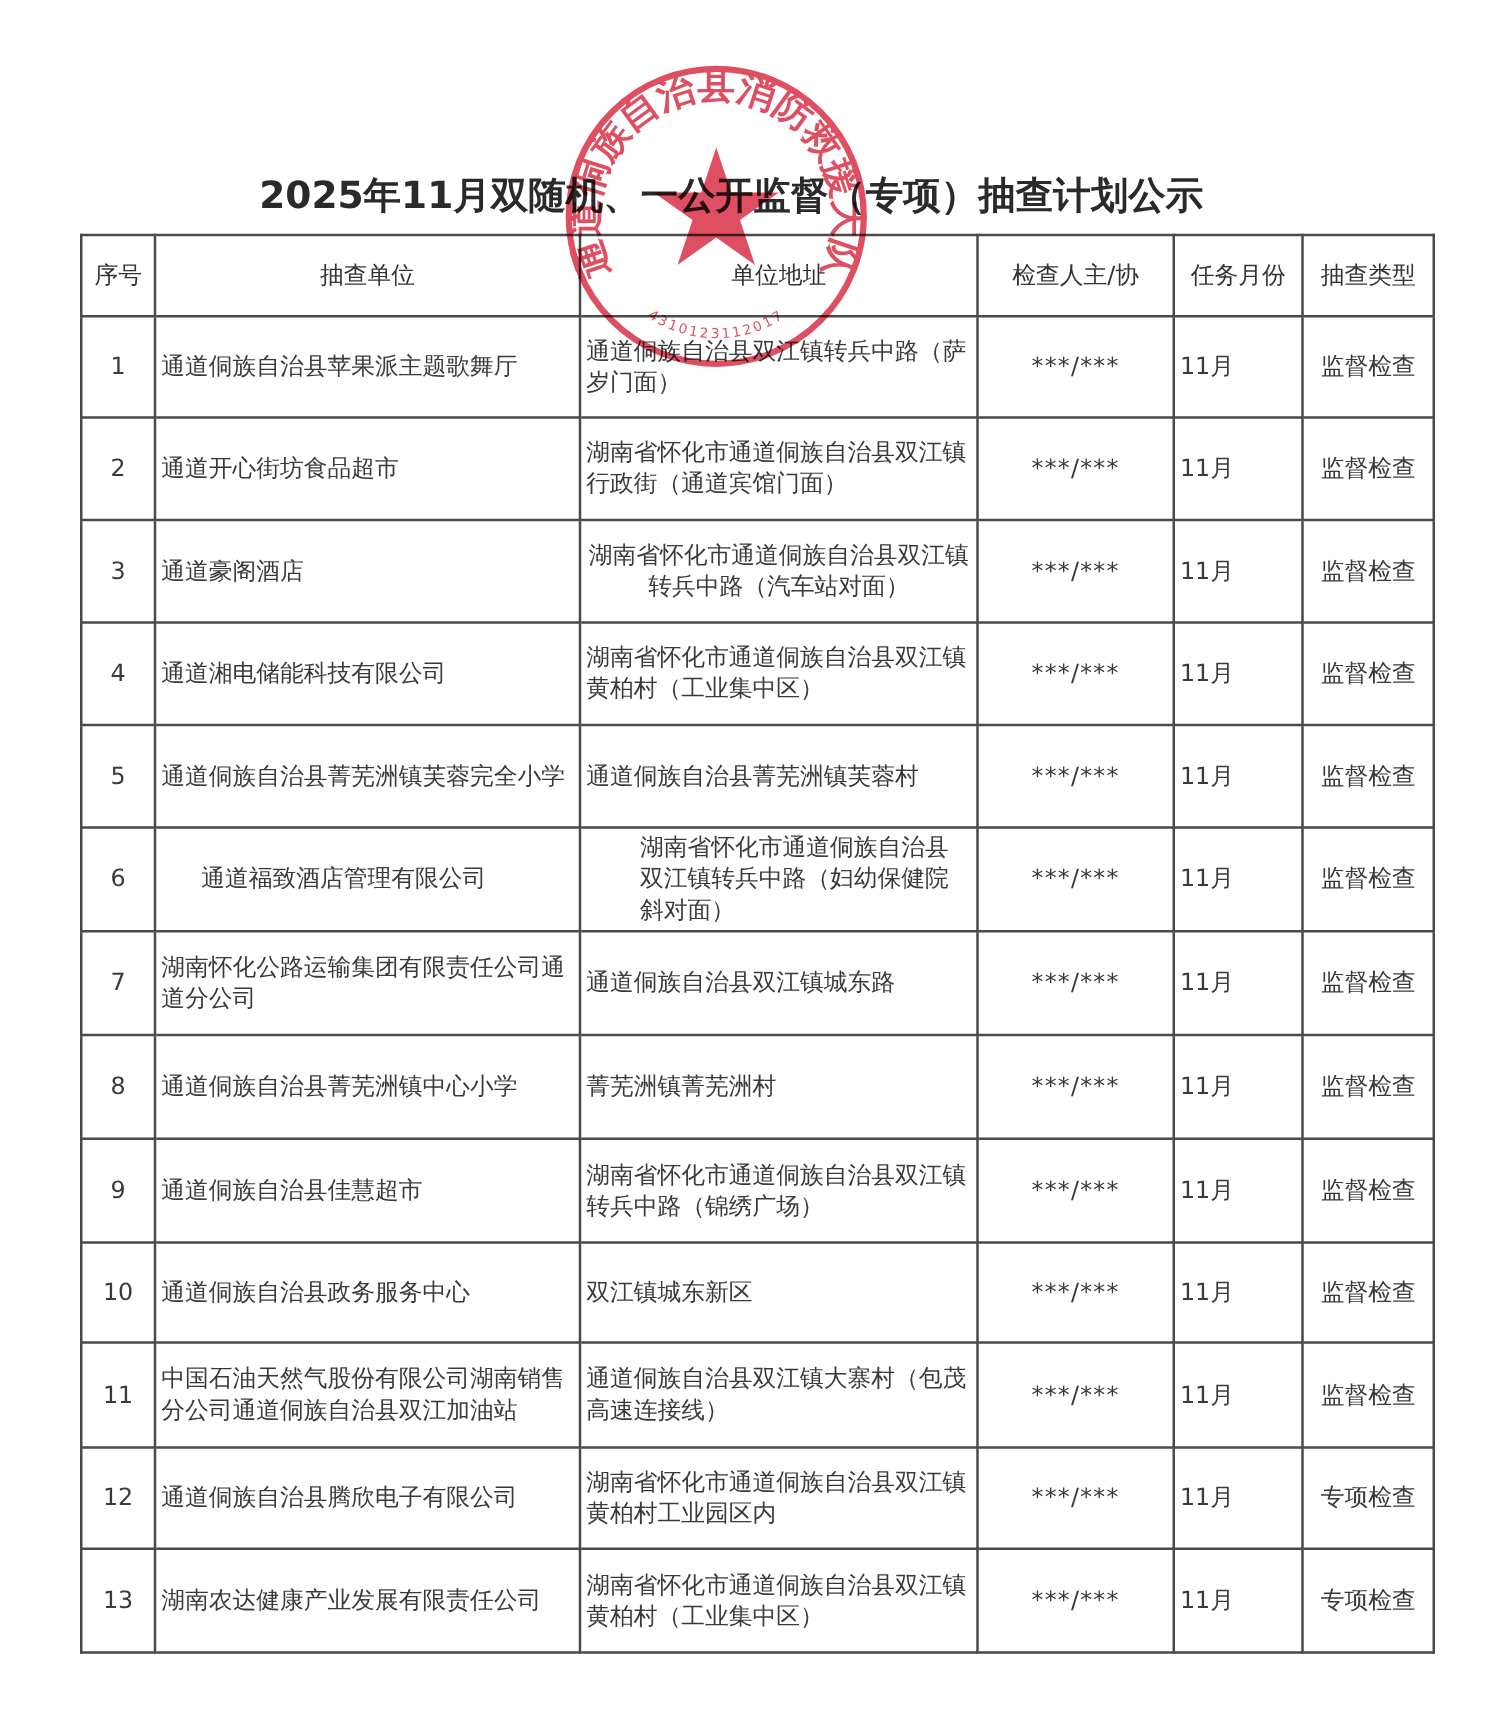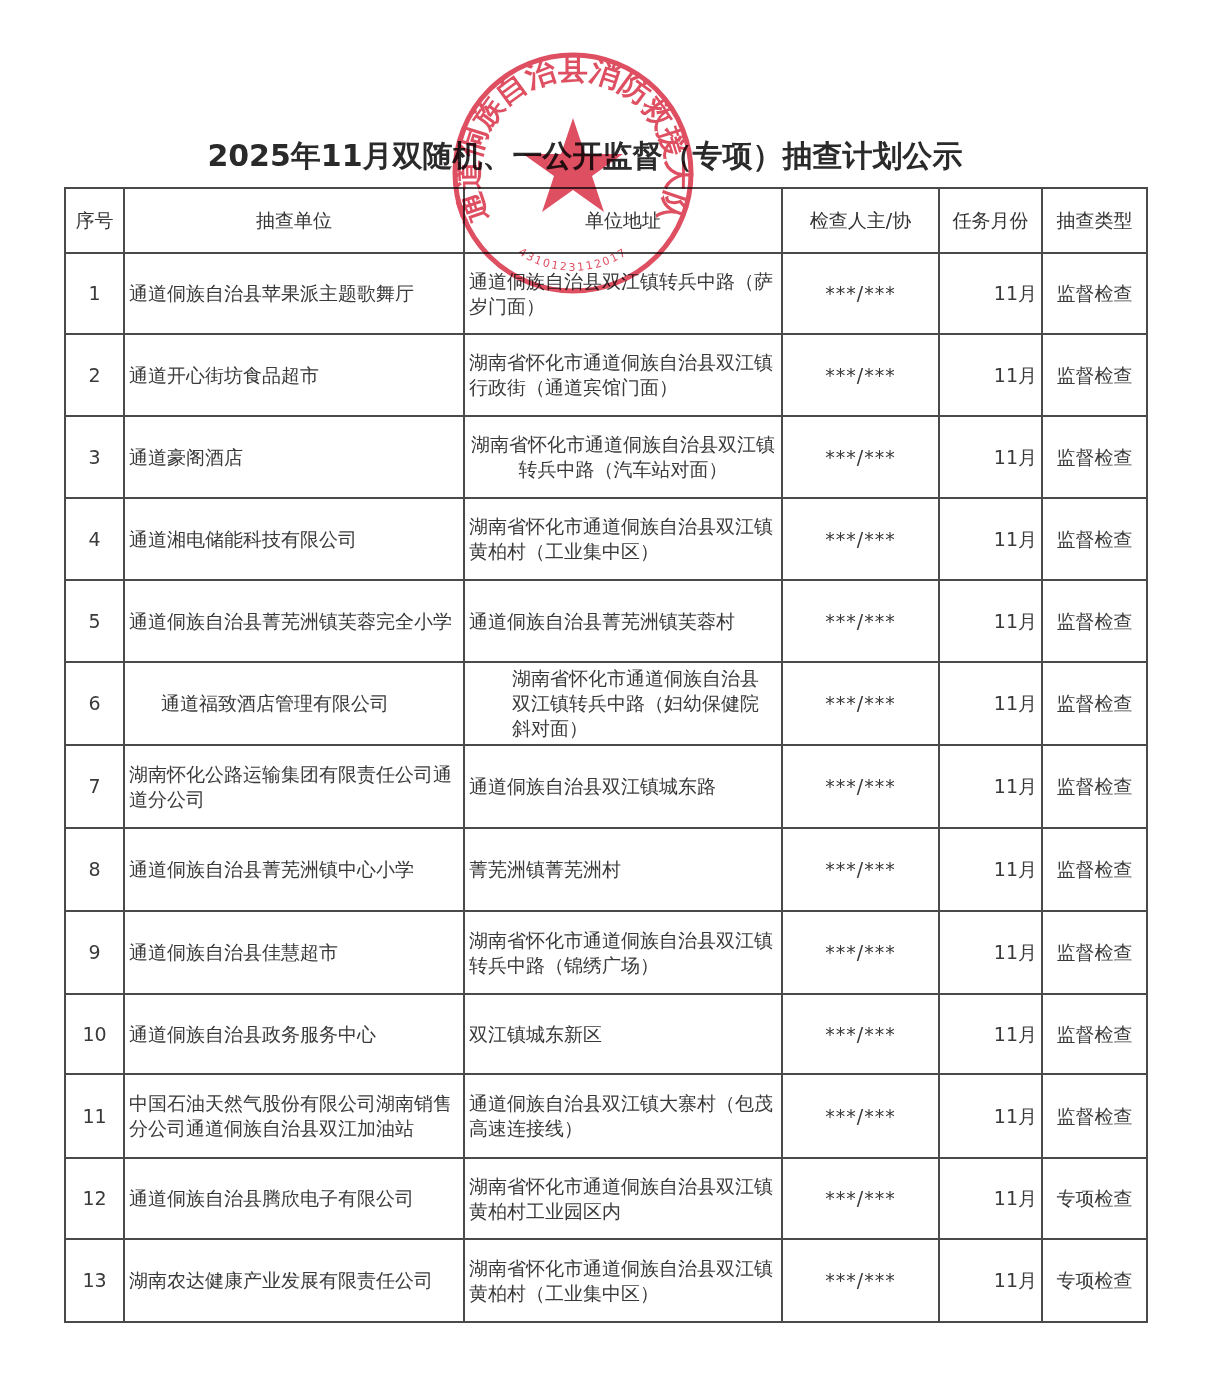--- a/index.html
+++ b/index.html
@@ -53,21 +53,21 @@
       text-align: center;
       color: #333;
     }
     table.plan td {
       height: 81px;
     }
     td.c-no { text-align: center; font-family: "Liberation Serif", "DejaVu Serif", serif; font-size: 20px; color:#444; }
     td.c-unit { text-align: left; }
     td.c-addr { text-align: left; }
     td.c-inspector { text-align: center; font-family: "Liberation Serif", "DejaVu Serif", serif; font-size: 19px; color:#555; letter-spacing: 1px;}
-    td.c-month { text-align: right; font-family: "Liberation Serif", "DejaVu Serif", serif; font-size: 20px; color:#444; }
+    td.c-month { text-align: left; font-family: "Liberation Serif", "DejaVu Serif", serif; font-size: 20px; color:#444; }
     td.c-type { text-align: center; color: #777; font-size: 20px; }
 
     col.w-no { width: 59px; }
     col.w-unit { width: 340px; }
     col.w-addr { width: 318px; }
     col.w-insp { width: 157px; }
     col.w-month { width: 103px; }
     col.w-type { width: 105px; }
 
     .seal {

